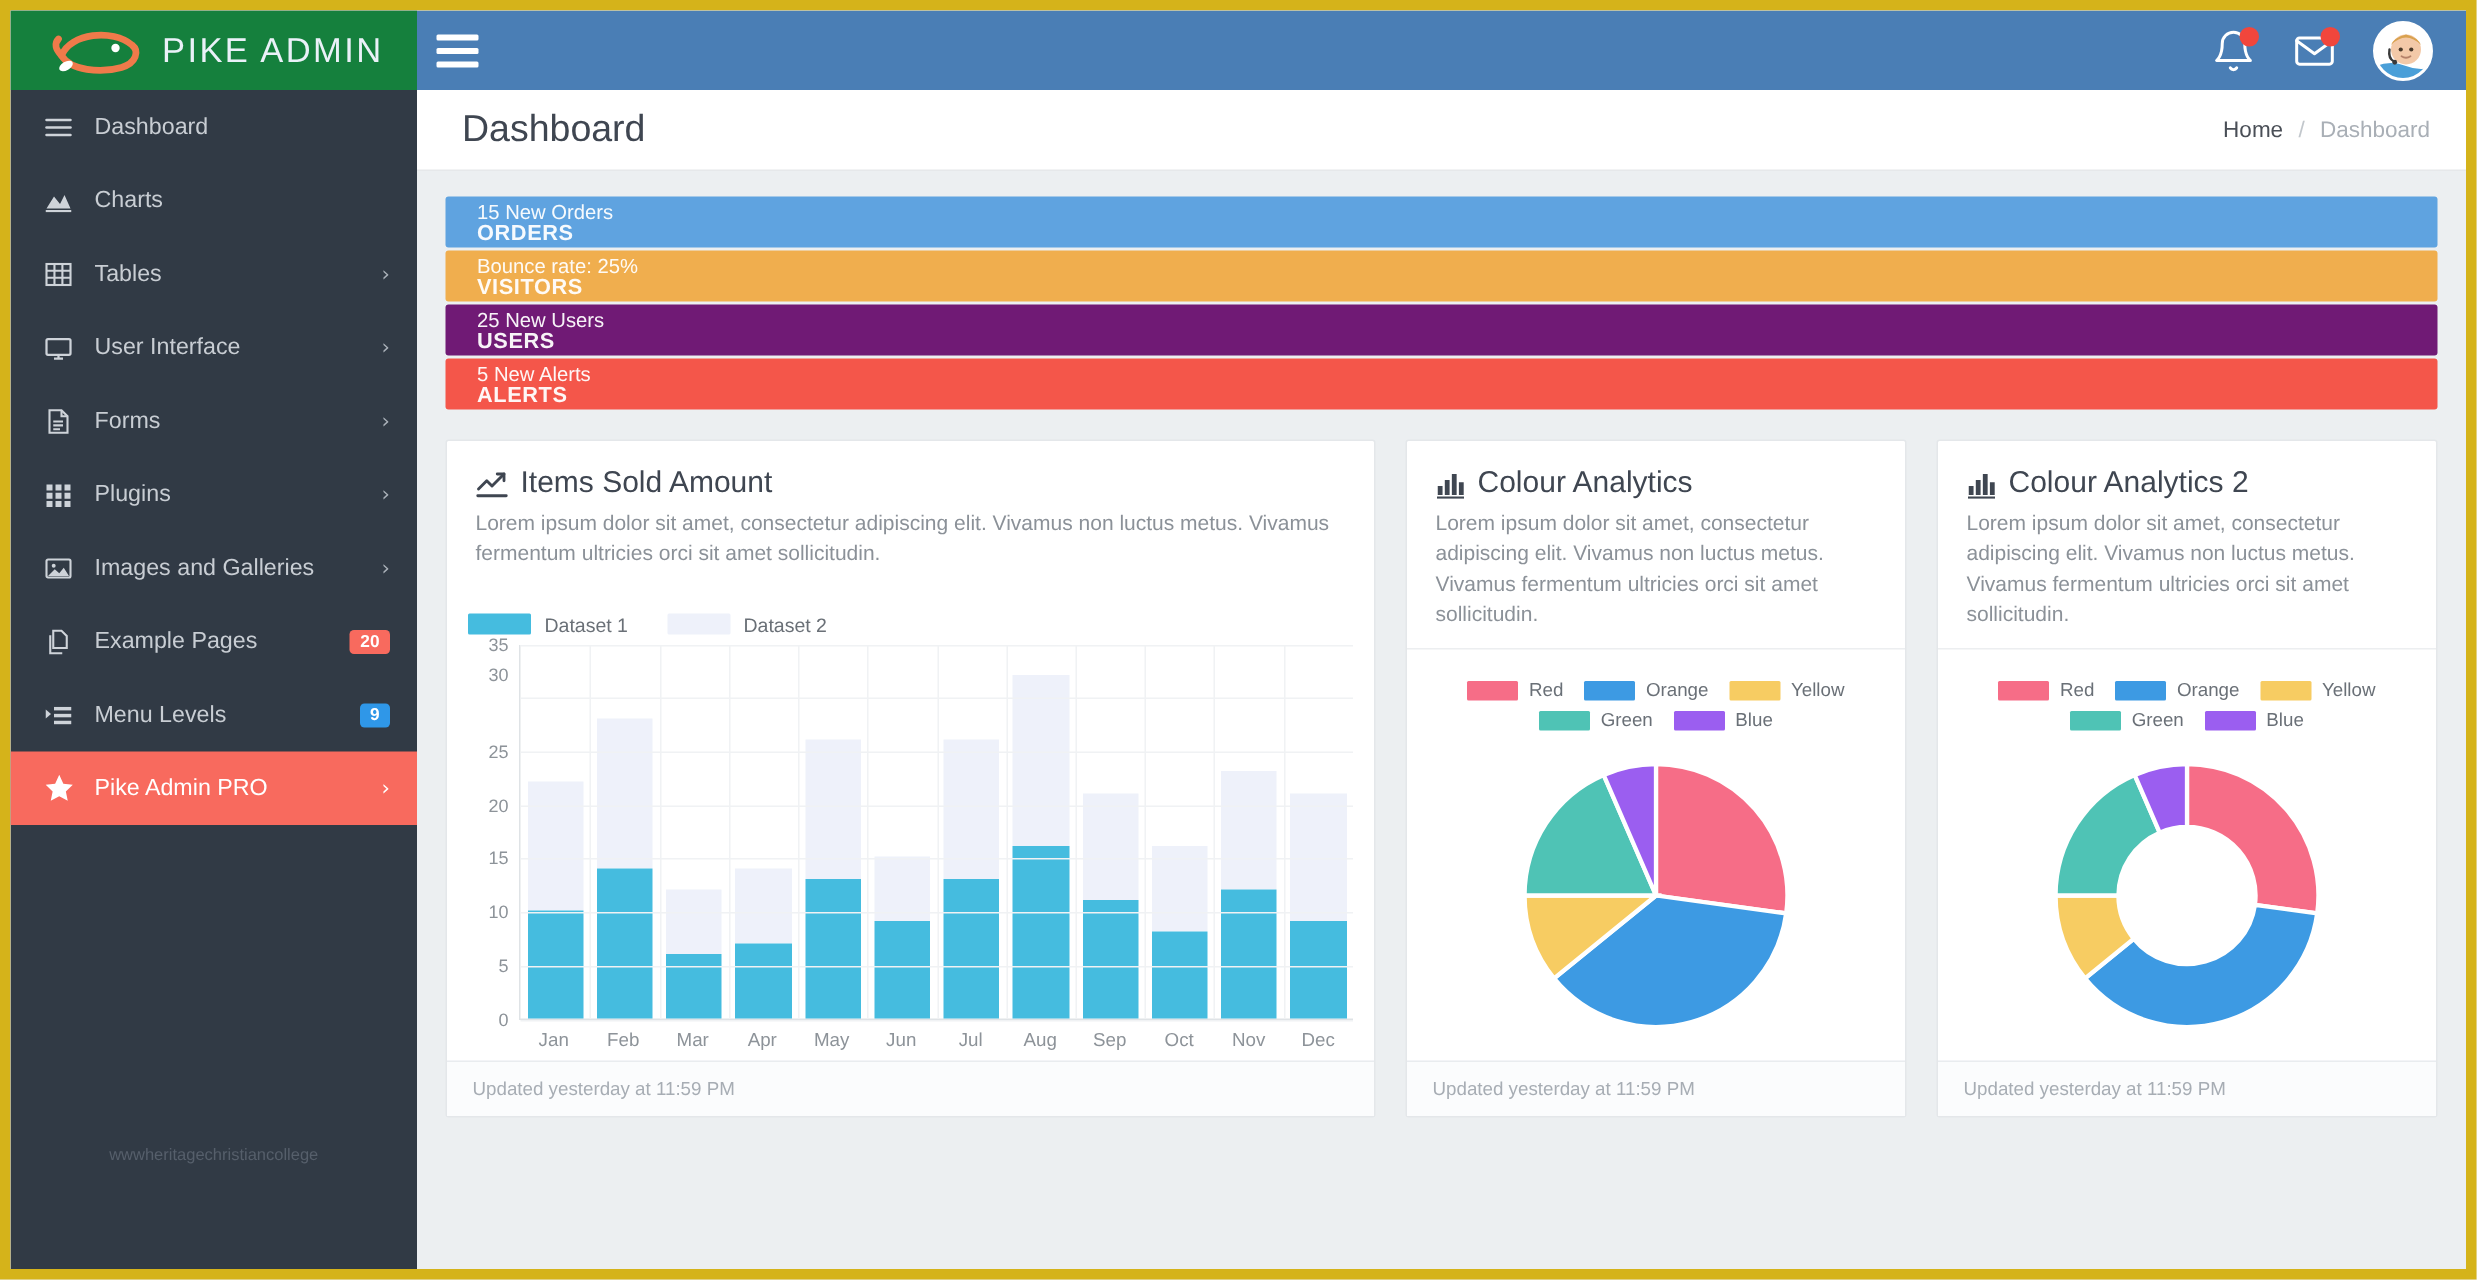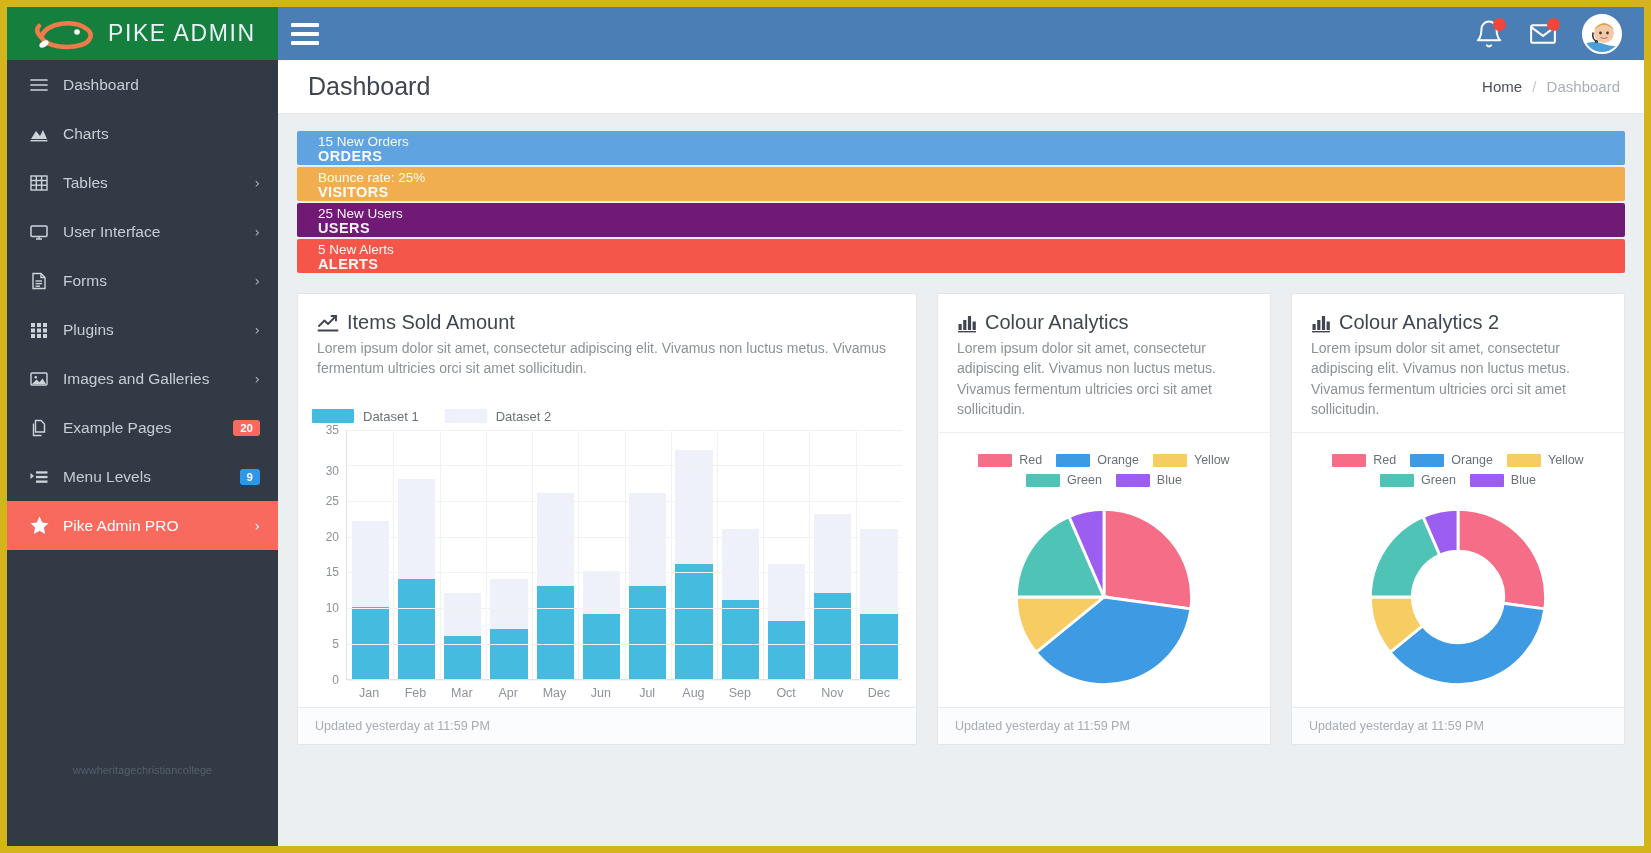--- a/index.html
+++ b/index.html
@@ -389,21 +389,21 @@
               </div>
 
               <div class="bar-wrap">
                 <div class="y-axis" id="y-axis">
                     <div class="y-tick" style="top: 250px;">0</div>
                     <div class="y-tick" style="top: 214.286px;">5</div>
                     <div class="y-tick" style="top: 178.571px;">10</div>
                     <div class="y-tick" style="top: 142.857px;">15</div>
                     <div class="y-tick" style="top: 107.143px;">20</div>
                     <div class="y-tick" style="top: 71.4286px;">25</div>
-                    <div class="y-tick" style="top: 41px;">30</div>
+                    <div class="y-tick" style="top: 20px;">30</div>
                     <div class="y-tick" style="top: 0px;">35</div>
                   </div>
                 <div class="plot" id="plot">
                   <div class="bars" id="bars">
                       <div class="bar-col">
                         <div class="bar-stack">
                           <div class="seg2" style="height: 85.7143px; background: rgb(238, 241, 250);"></div>
                           <div class="seg1" style="height: 71.4286px; background: rgb(69, 188, 223);"></div>
                         </div>
                       </div>

